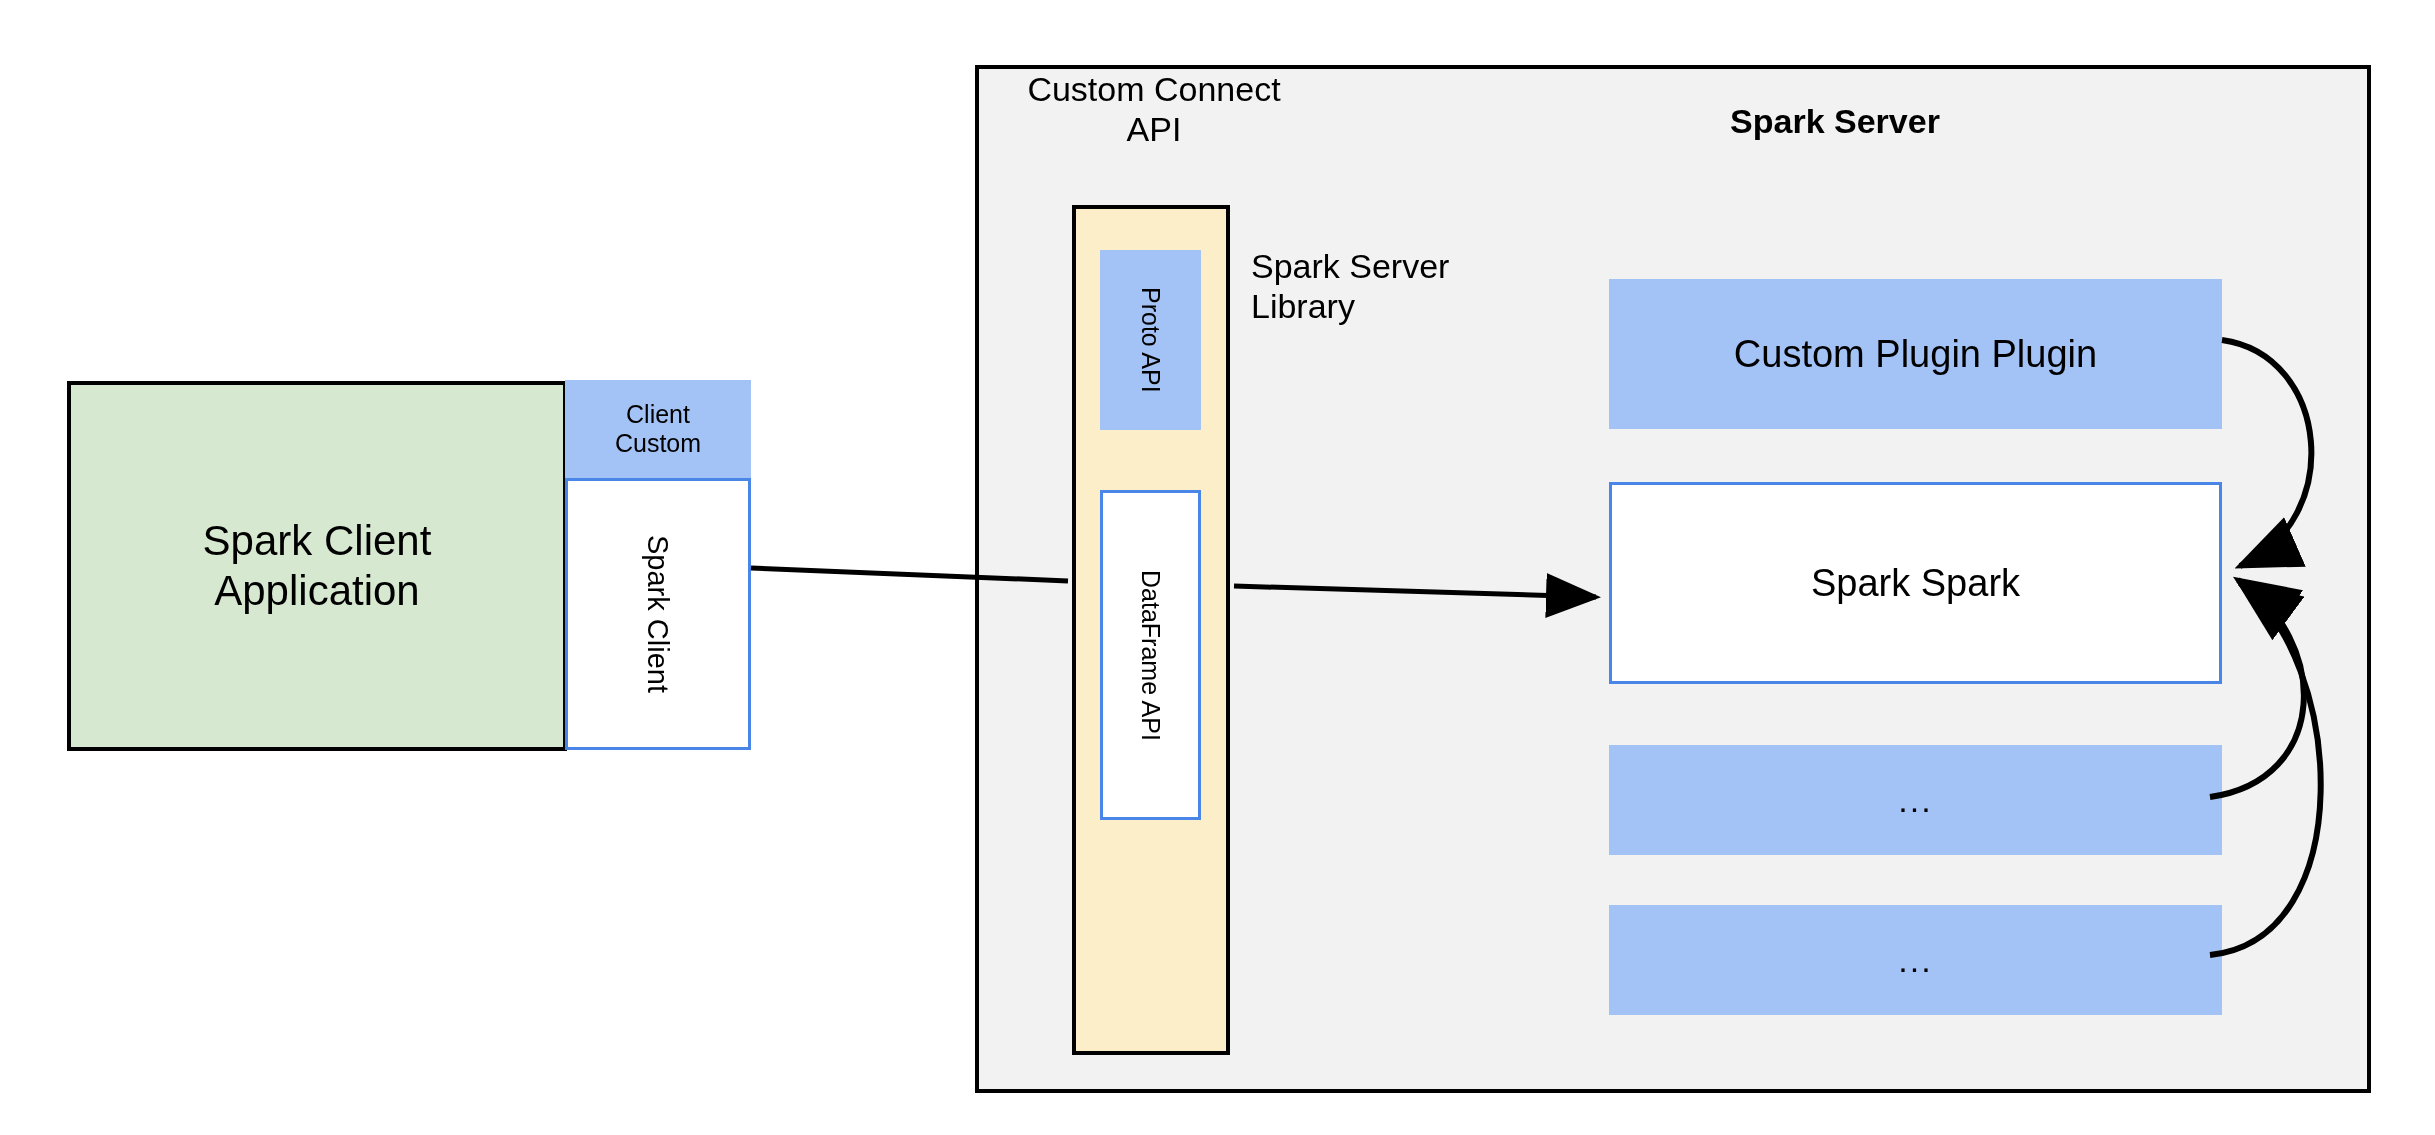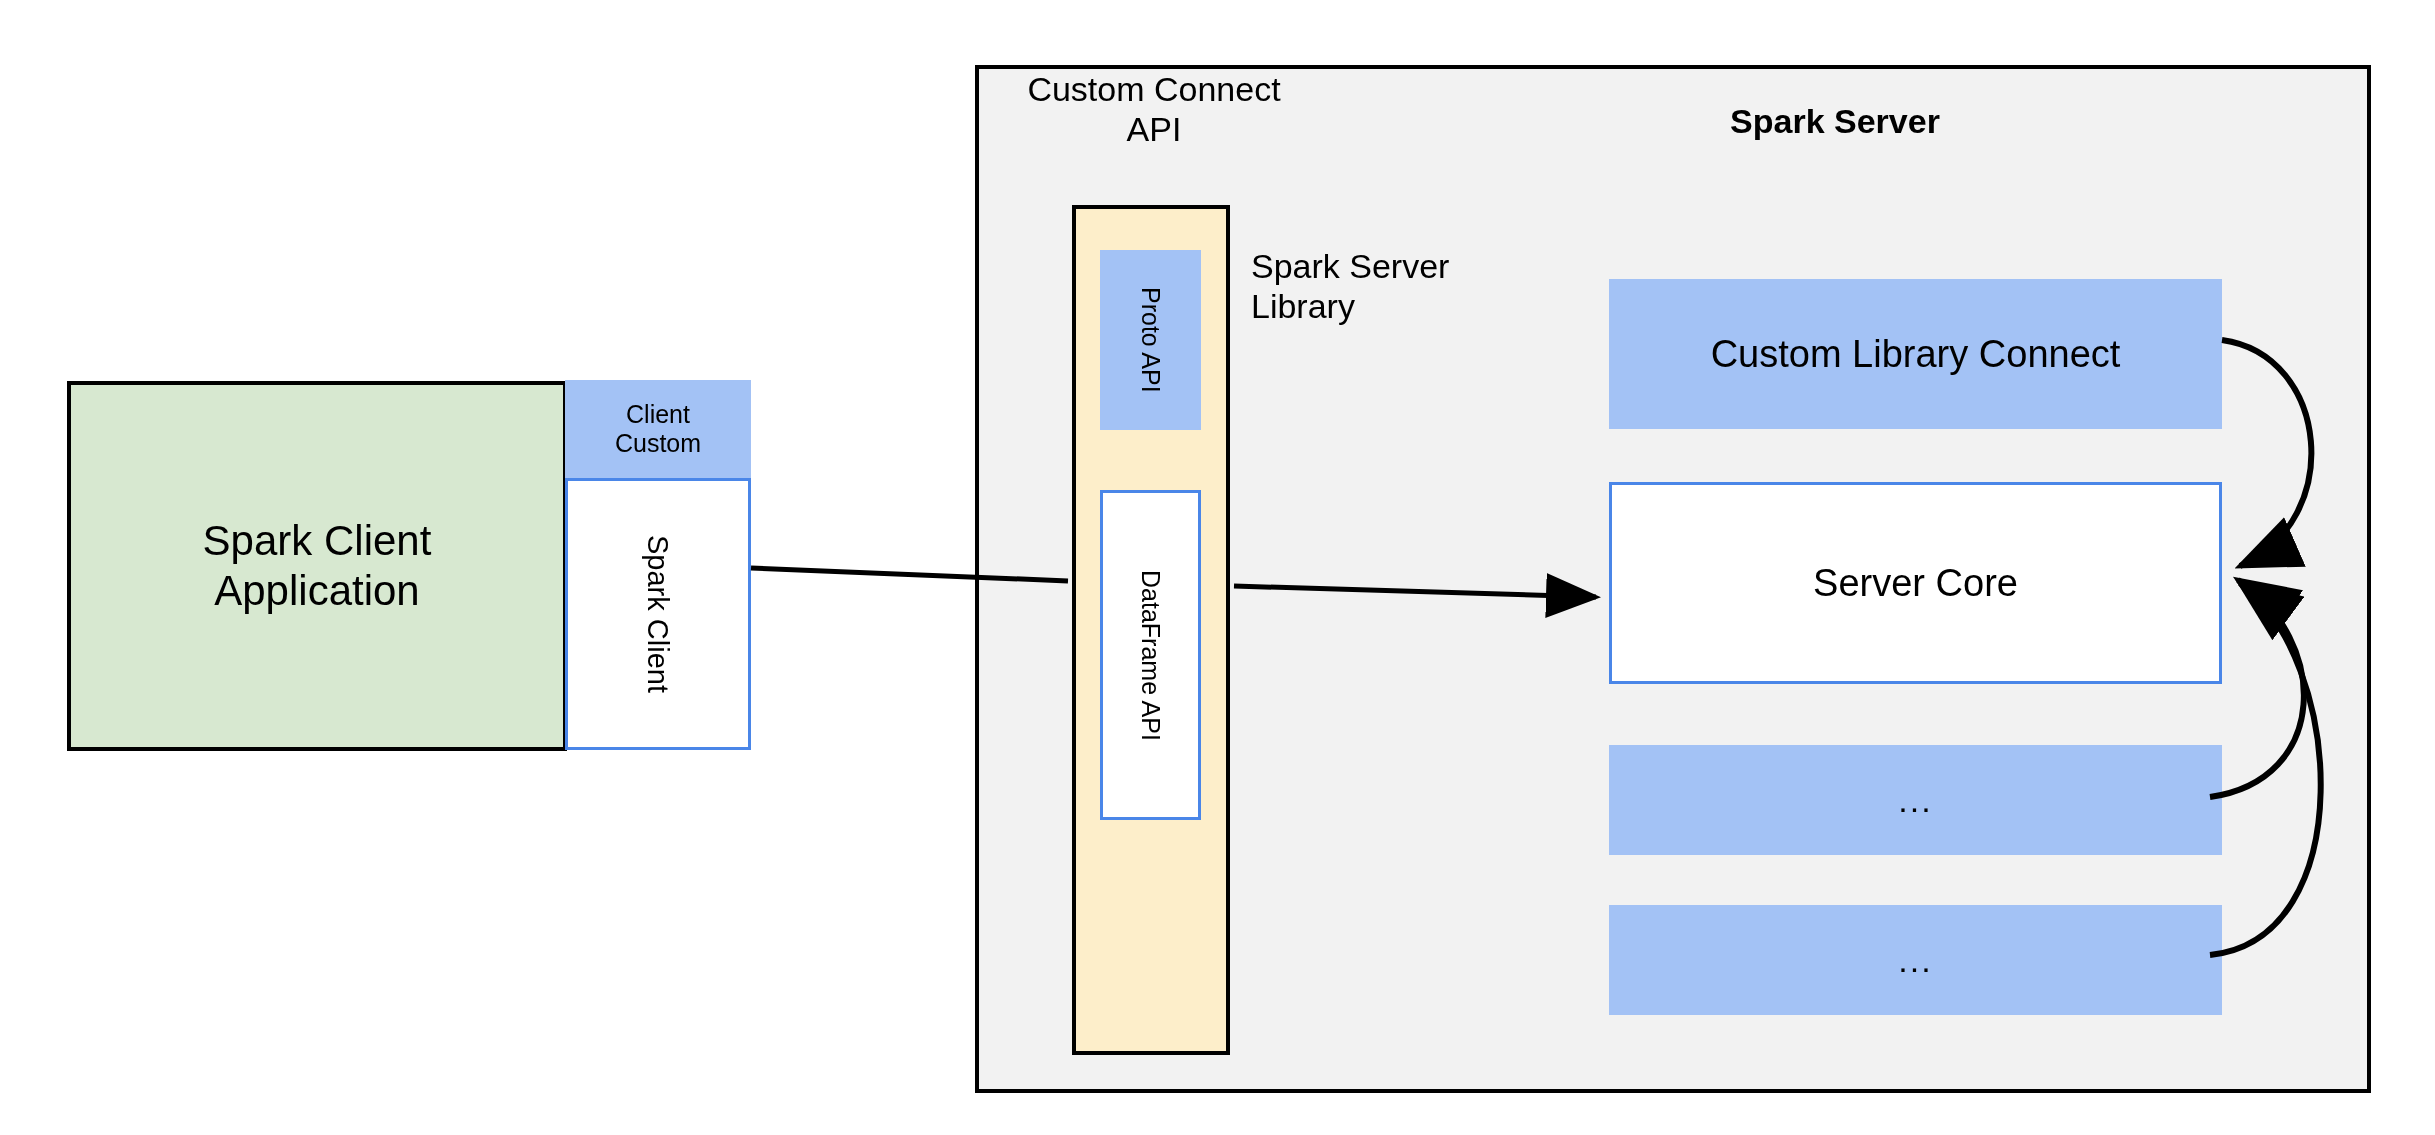--- a/index.html
+++ b/index.html
@@ -245,25 +245,25 @@
 
   <div class="node" id="proto-api">
     <span class="lbl">Proto API</span>
   </div>
 
   <div class="node" id="dataframe-api">
     <span class="lbl">DataFrame API</span>
   </div>
 
   <div class="node right-box" id="custom-library-plugin">
-    <span class="lbl">Custom Library Connect</span>
+    <span class="lbl">Custom Plugin Plugin</span>
   </div>
 
   <div class="node right-box" id="spark-core">
-    <span class="lbl">Server Core</span>
+    <span class="lbl">Spark Spark</span>
   </div>
 
   <div class="node right-box" id="dots-1">
     <span class="lbl dots-label">...</span>
   </div>
 
   <div class="node right-box" id="dots-2">
     <span class="lbl dots-label">...</span>
   </div>
 

